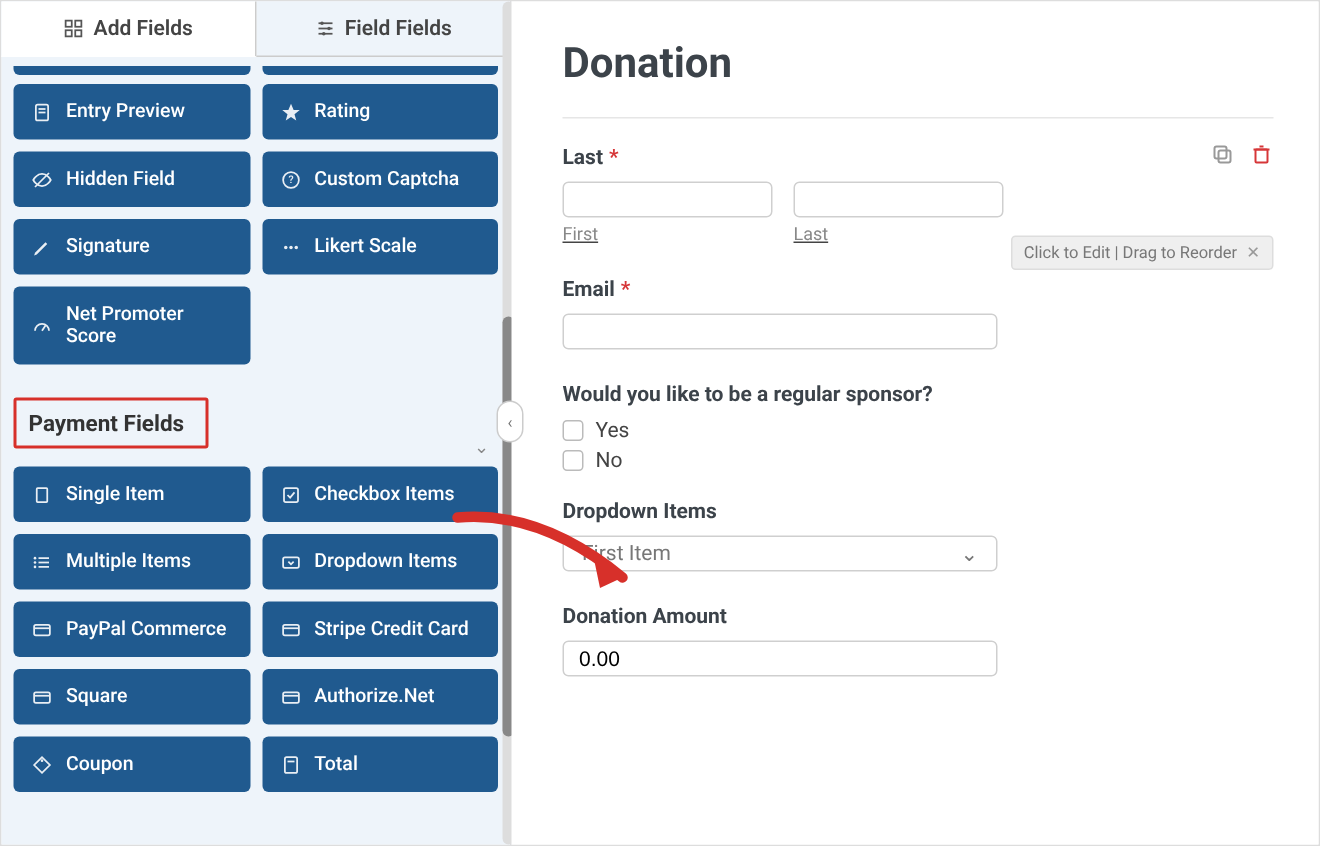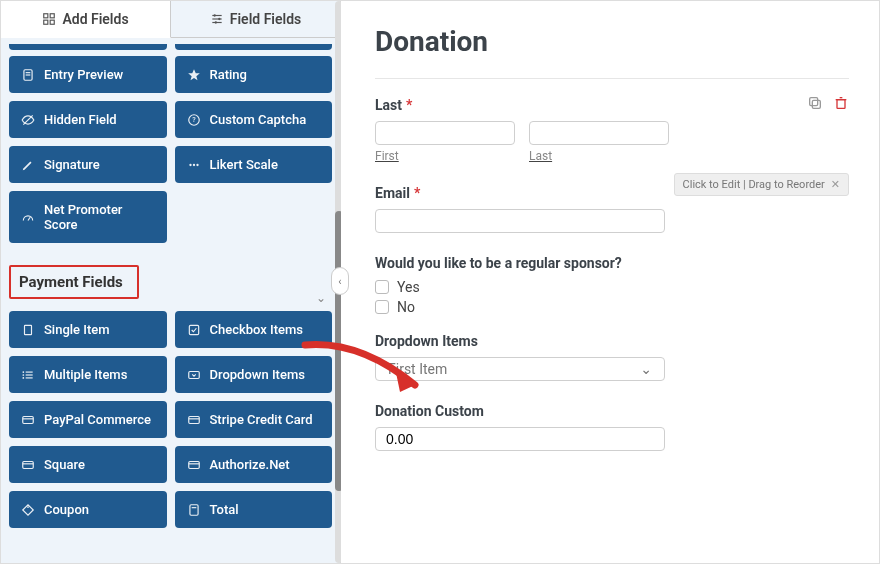--- a/index.html
+++ b/index.html
@@ -197,21 +197,21 @@
     top: -2px;
     right: 0;
     display: flex;
     gap: 10px;
     color: #999;
   }
   .field-actions .trash { color: #d63638; }
   .hint-pill {
     position: absolute;
     right: 0;
-    top: 76px;
+    top: 60px;
     background: #efefef;
     border: 1px solid #ddd;
     border-radius: 3px;
     padding: 4px 8px;
     font-size: 11px;
     color: #777;
     display: flex;
     align-items: center;
     gap: 6px;
   }
@@ -481,21 +481,21 @@
 
     <div class="field-block">
       <label class="field-label">Dropdown Items</label>
       <div class="dropdown">
         <span>First Item</span>
         <span>⌄</span>
       </div>
     </div>
 
     <div class="field-block" style="margin-bottom:0;">
-      <label class="field-label">Donation Custom</label>
+      <label class="field-label">Donation Amount</label>
       <input class="input email-input" value="0.00" style="">
     </div>
   </div>
 
   <svg class="arrow" viewBox="0 0 150 80">
     <path d="M5 15 Q 60 10 115 55" fill="none" stroke="#d7302a" stroke-width="7" stroke-linecap="round"></path>
     <polygon points="115,55 95,38 100,62" fill="#d7302a"></polygon>
   </svg>
 </div>
 

